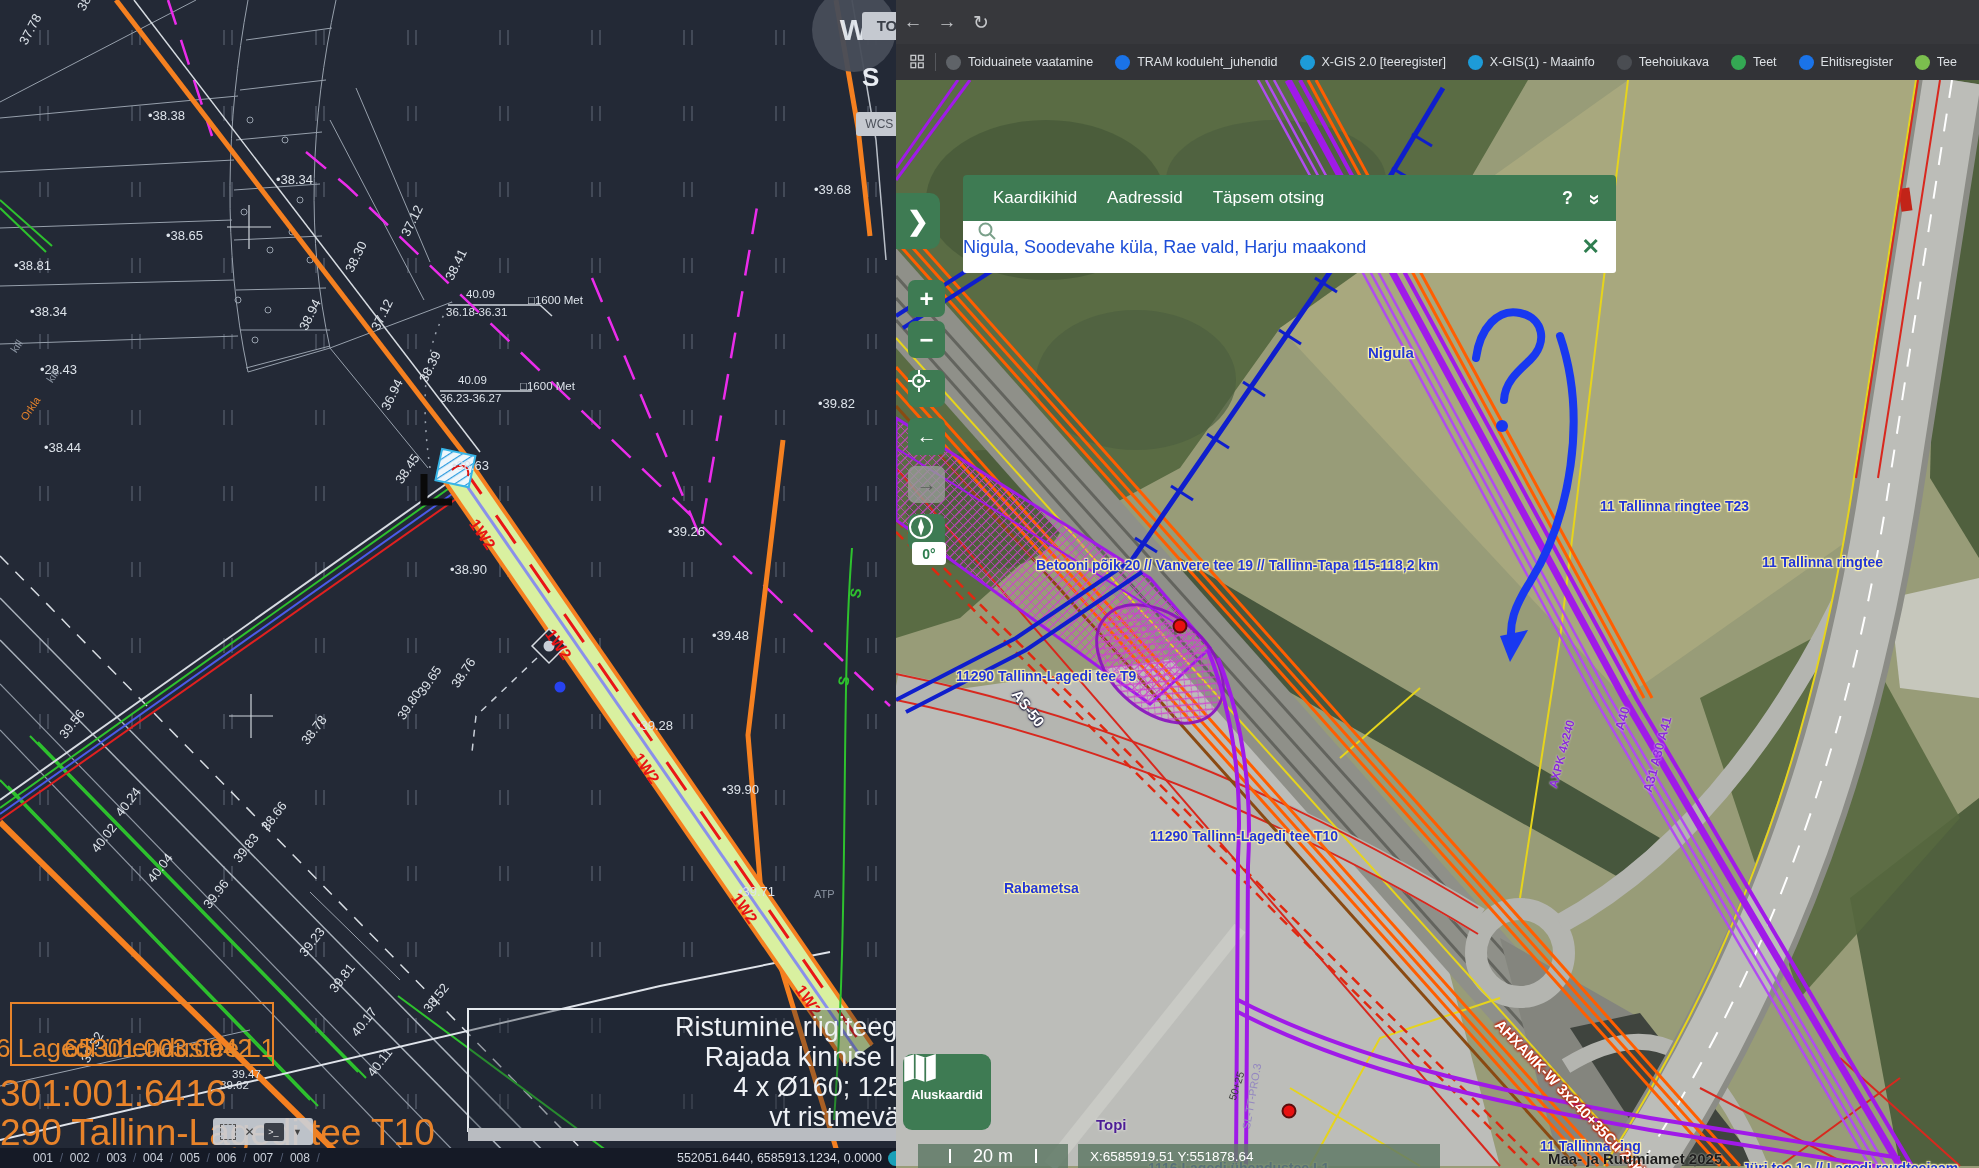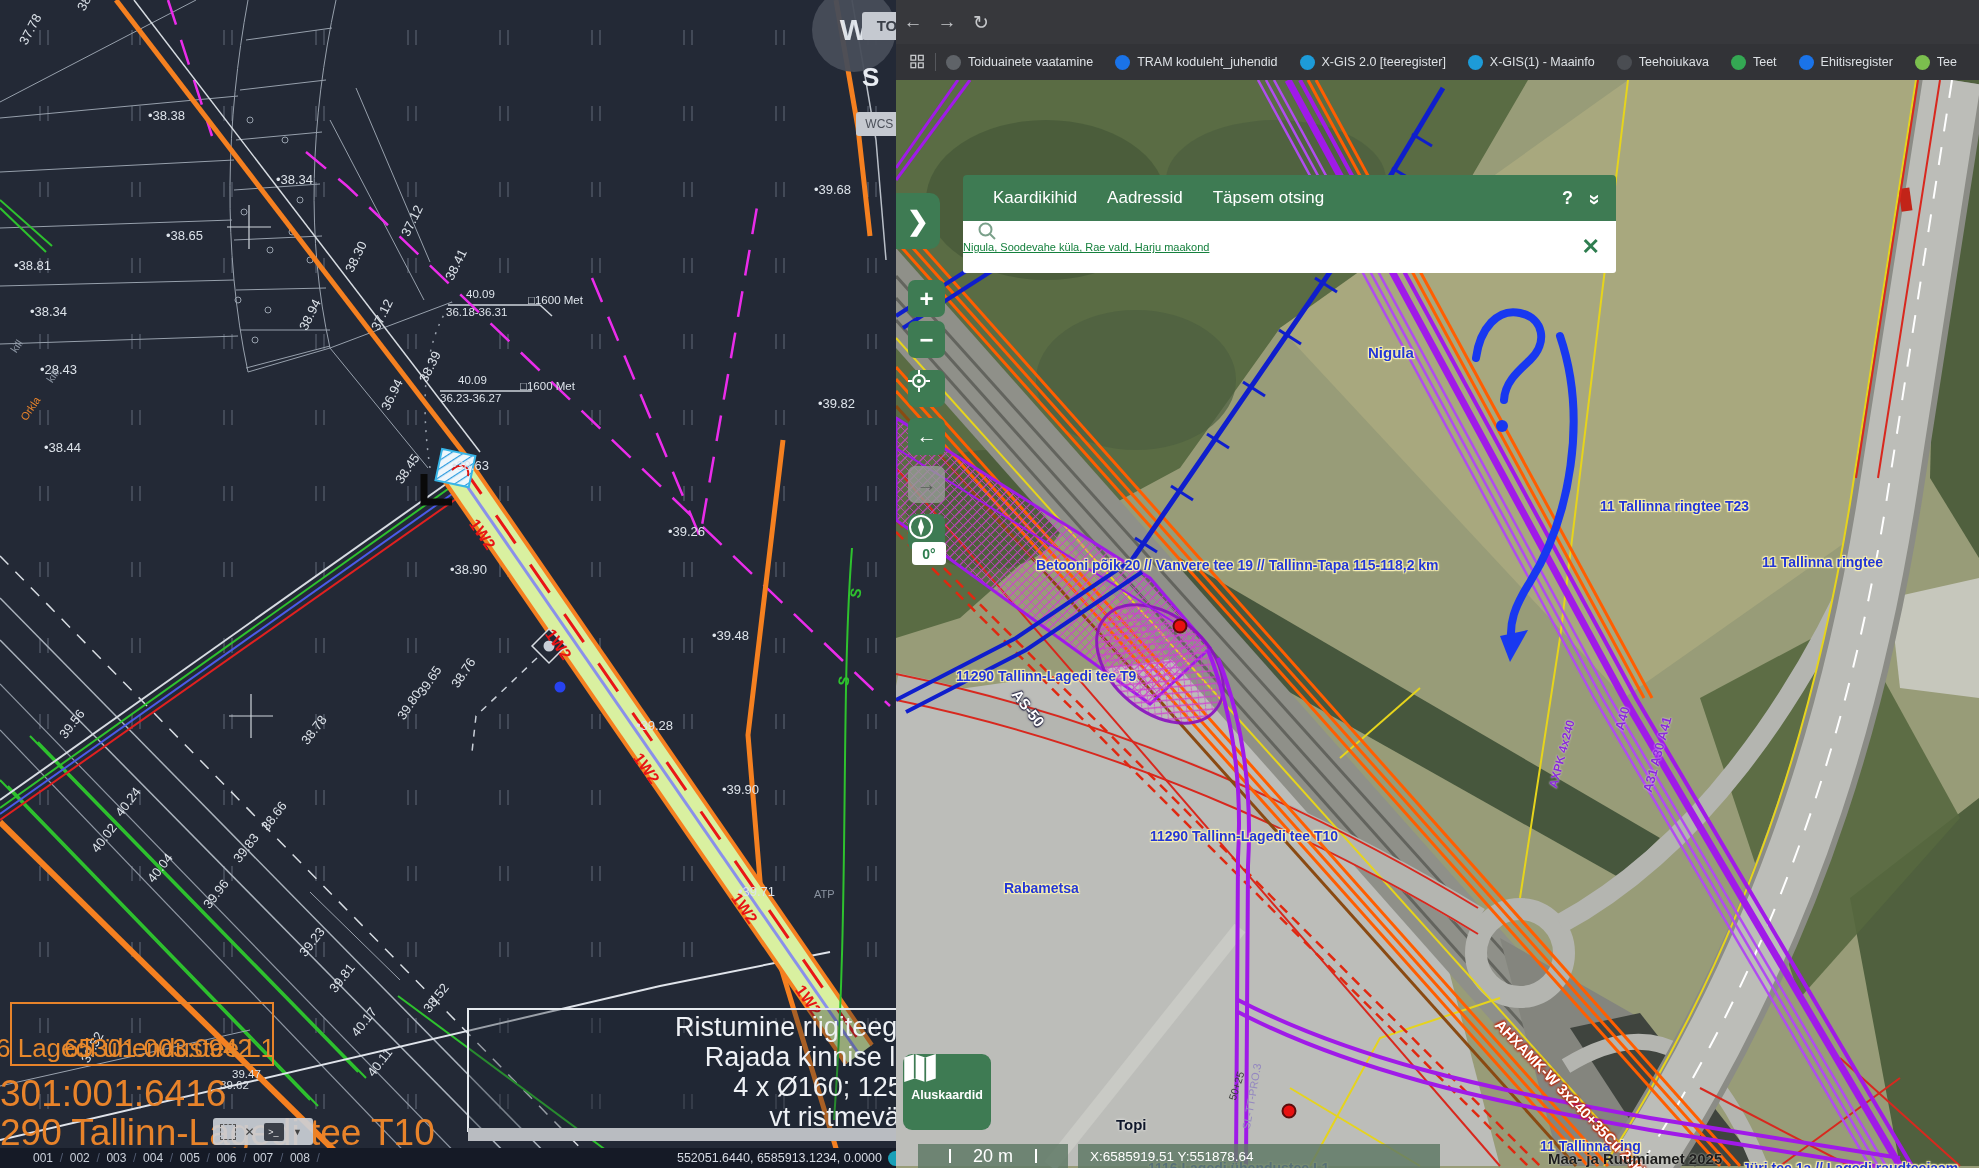--- a/index.html
+++ b/index.html
@@ -48,34 +48,34 @@
   #bmbar .bmdiv{width:1px;height:18px;background:#55575c;margin-right:10px;}
   .bm{display:flex;align-items:center;margin-right:22px;white-space:nowrap;}
   .bm-ico{width:15px;height:15px;border-radius:50%;margin-right:7px;flex:0 0 auto;}
   #mapwrap{position:absolute;left:0;top:80px;width:1083px;height:1088px;overflow:hidden;}
   #mapwrap svg{position:absolute;left:0;top:0;}
   .mlabel{position:absolute;font-weight:bold;font-size:14px;white-space:nowrap;transform-origin:left top;
     color:#2336d6;text-shadow:0 0 3px #faf2b4,1px 1px 1px #faf2b4,-1px -1px 1px #faf2b4,1px -1px 1px #faf2b4,-1px 1px 1px #faf2b4;}
   .mlabel.whitedark{color:#fff;text-shadow:0 0 3px #30304a,1px 1px 1px #30304a,-1px -1px 1px #30304a;}
   .mlabel.whitered{color:#fff;text-shadow:0 0 3px #c02000,1px 1px 2px #c02000,-1px -1px 2px #c02000;}
   .mlabel.purple{color:#8a2bd8;text-shadow:0 0 2px #f0e8f8;}
-  .mlabel.faint{color:#0f172a;text-shadow:0 0 3px #ffffff;margin-left:20px;}
+  .mlabel.faint{color:#4c1d95;text-shadow:0 0 3px #ffffff;}
   .mlabel.faintpurple{color:#9488c0;text-shadow:none;font-weight:normal;}
   .mlabel.dark{color:#3a3a3a;text-shadow:none;font-weight:normal;}
   
   #gpanel{position:absolute;left:67px;top:95px;width:653px;height:46px;background:#3e7b53;border-radius:4px 4px 0 0;
     display:flex;align-items:center;color:#fff;}
   #gpanel .mi{font-size:17px;margin-left:30px;cursor:default;}
   #gpanel .right{margin-left:auto;display:flex;align-items:center;}
   #gpanel .help{font-size:18px;font-weight:bold;margin-right:18px;}
   #gpanel .collapse{font-size:20px;font-weight:bold;margin-right:16px;transform:rotate(90deg);letter-spacing:-2px;}
   #searchbar{position:absolute;left:67px;top:141px;width:653px;height:52px;background:#fff;border-radius:0 0 3px 3px;
     display:flex;align-items:center;}
   #searchbar .mag{margin:0 10px 0 14px;}
-  #search-text{color:#15803d;font-size:11px;flex:1;text-decoration:underline;}
+  #search-text{color:#1d4ed8;font-size:18px;flex:1;}
   #search-x{color:#2e7d4f;font-size:22px;font-weight:bold;margin-right:16px;}
   #flap{position:absolute;left:0;top:113px;width:44px;height:56px;background:#3e7b53;border-radius:0 10px 10px 0;
     color:#fff;font-size:26px;font-weight:bold;display:flex;align-items:center;justify-content:center;}
   .mbtn{position:absolute;left:12px;width:37px;height:37px;background:#3e7b53;border-radius:7px;color:#fff;
     display:flex;align-items:center;justify-content:center;font-size:24px;font-weight:bold;}
   .mbtn.disabled{background:rgba(150,156,150,.8);color:#5a5f5a;}
   #rotchip{position:absolute;left:16px;top:462px;width:34px;height:23px;background:#fff;border-radius:4px;
     color:#2e7d4f;font-size:14px;font-weight:bold;display:flex;align-items:center;justify-content:center;}
   #basemap-btn{position:absolute;left:7px;top:974px;width:88px;height:76px;background:#3e7b53;border-radius:9px;
     color:#fff;display:flex;flex-direction:column;align-items:center;justify-content:center;}

